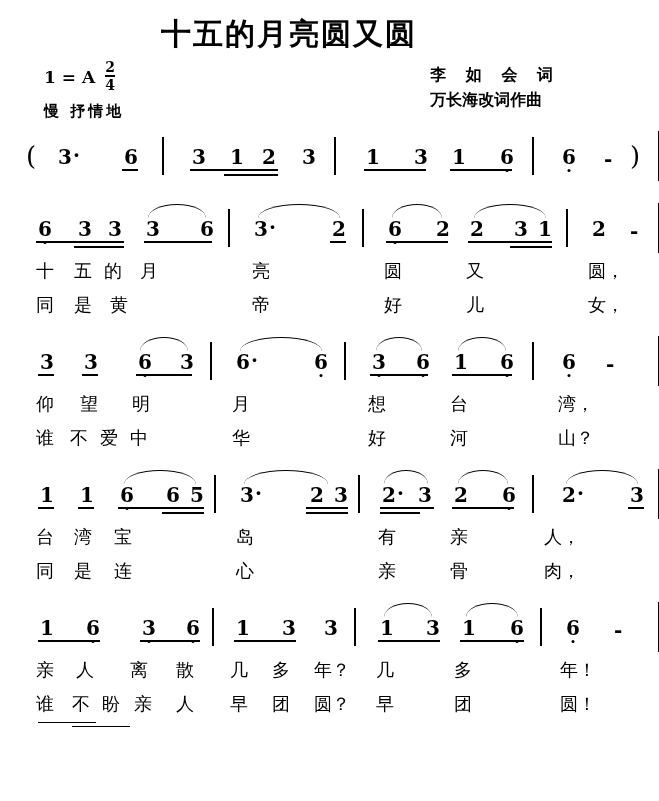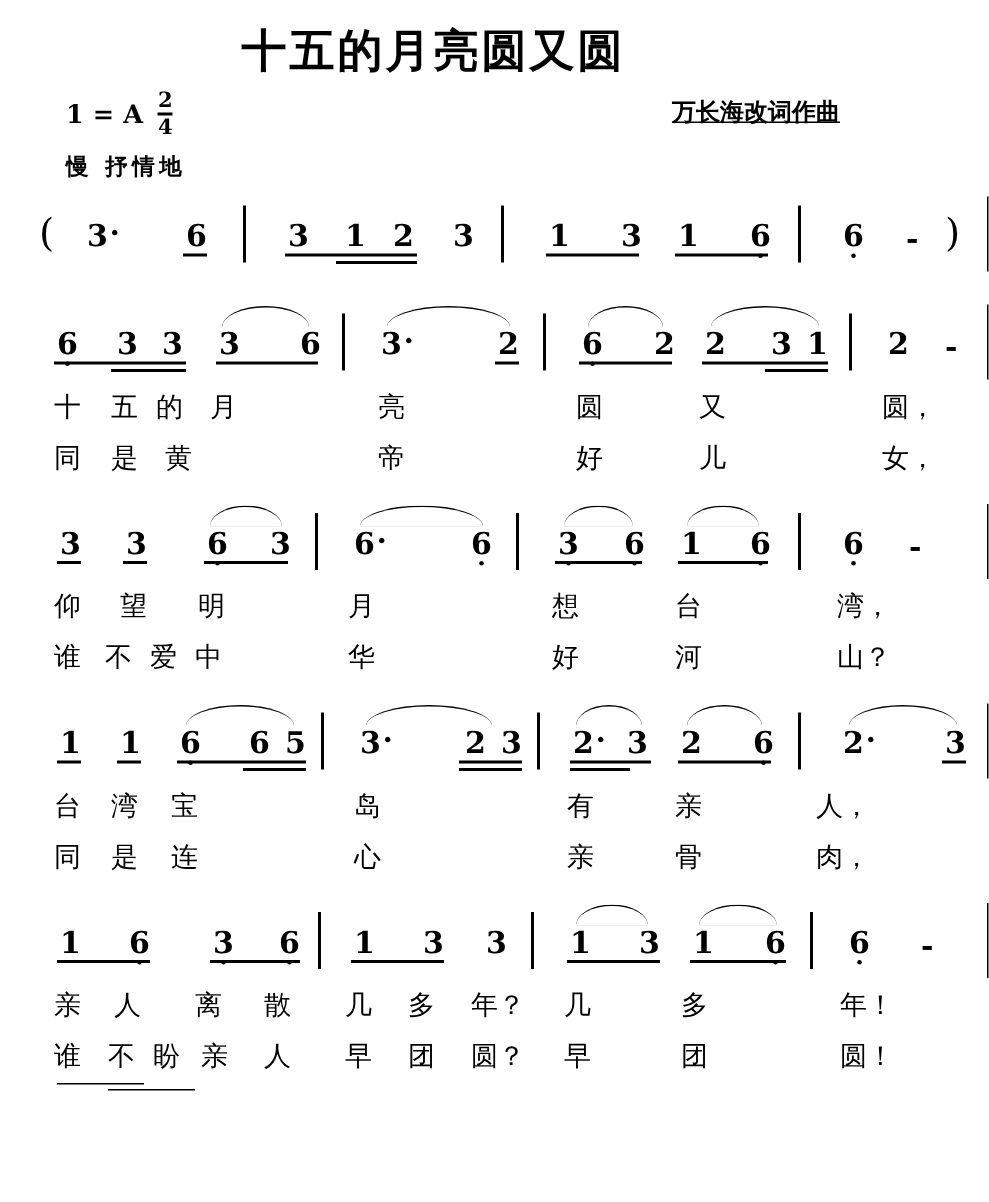--- a/index.html
+++ b/index.html
@@ -82,21 +82,21 @@
     position: absolute;
     right: 18px;
     top: 8px;
     text-align: left;
     font-size: 16px;
     font-weight: bold;
     font-family: "DejaVu Serif", "Liberation Serif", serif;
     line-height: 1.55;
   }
   .credits .lyricist { letter-spacing: 7px; }
-  .credits .composer { letter-spacing: 0px; text-decoration: underline; }
+  .credits .composer { letter-spacing: 0px; }
 
   
   .system {
     position: relative;
     margin: 0 14px;
     height: 74px;
   }
   .system.with-lyrics { height: 133px; }
   .system.intro { height: 72px; }
 
@@ -213,20 +213,21 @@
         <span>A</span>
         <span class="timesig">
           <span class="num">2</span>
           <span class="bar"></span>
           <span class="den">4</span>
         </span>
       </div>
       <div class="tempo">慢 抒情地</div>
     </div>
     <div class="credits">
+      <div class="lyricist">李 如 会 词</div>
       <div class="composer">万长海改词作曲</div>
     </div>
   </div>
 
   <div class="system intro">
     <div class="staffline">
       <span class="paren" style="left:12px;">(</span>
 
       <span class="note" style="left:44px;"><span class="glyph">3</span><span class="aug">·</span></span>
       <span class="note" style="left:110px;"><span class="glyph">6</span></span>

